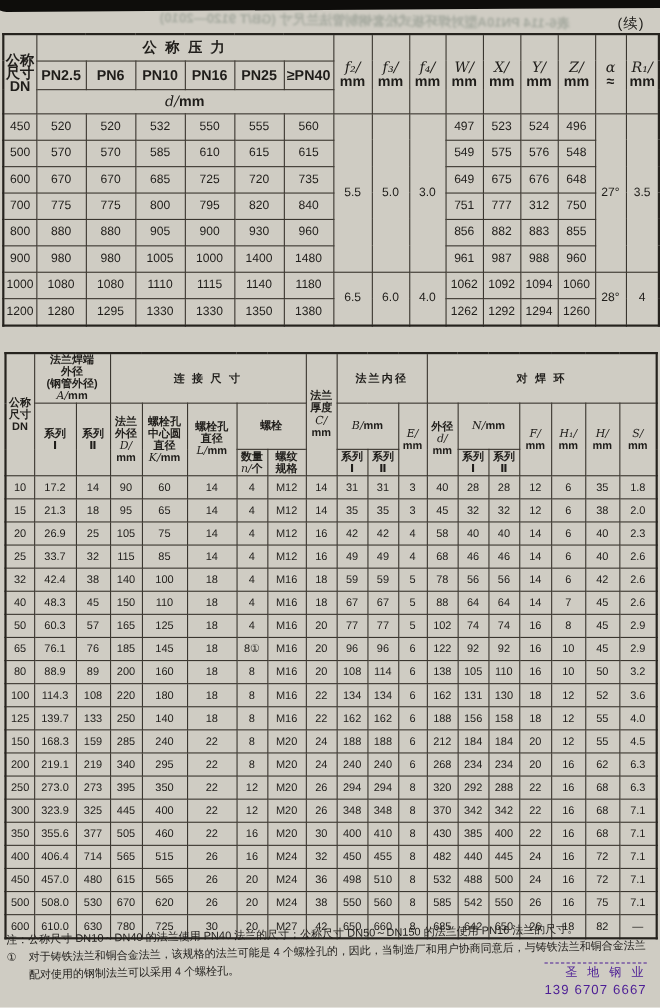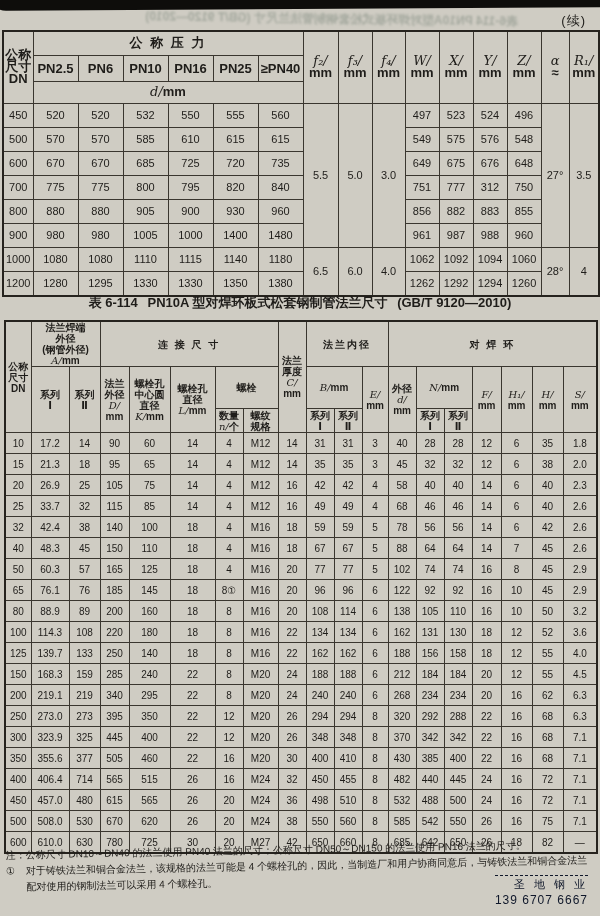--- a/index.html
+++ b/index.html
@@ -273,25 +273,20 @@
           <td>1350</td>
           <td>1380</td>
           <td>1262</td>
           <td>1292</td>
           <td>1294</td>
           <td>1260</td>
         </tr>
       </tbody>
   </table>
 
-  <div class="t2title">
-    <span>表 6-114</span>
-    <span>PN10A 型对焊环板式松套钢制管法兰尺寸</span>
-    <span>(GB/T 9120—2010)</span>
-  </div>
 
   <table id="t2">
     <colgroup id="t2cols">
         <col style="width: 26px;">
         <col style="width: 38px;">
         <col style="width: 31px;">
         <col style="width: 29px;">
         <col style="width: 41px;">
         <col style="width: 45px;">
         <col style="width: 28px;">
@@ -853,18 +848,18 @@
     <div class="noterow">
       <span class="mk">注：</span>
       <span class="tx">公称尺寸 DN10～DN40 的法兰使用 PN40 法兰的尺寸；公称尺寸 DN50～DN150 的法兰使用 PN16 法兰的尺寸。</span>
     </div>
     <div class="noterow">
       <span class="mk">①</span>
       <span class="tx">对于铸铁法兰和铜合金法兰，该规格的法兰可能是 4 个螺栓孔的，因此，当制造厂和用户协商同意后，与铸铁法兰和铜合金法兰配对使用的钢制法兰可以采用 4 个螺栓孔。</span>
     </div>
   </div>
 
-  <div class="watermark" style="color: #0f172a;">
+  <div class="watermark" style="color: #4c1d95;">
     <div class="wm-name">圣 地 钢 业</div>
     <div class="wm-phone">139 6707 6667</div>
   </div>
 
 </div>
 
 </body></html>

